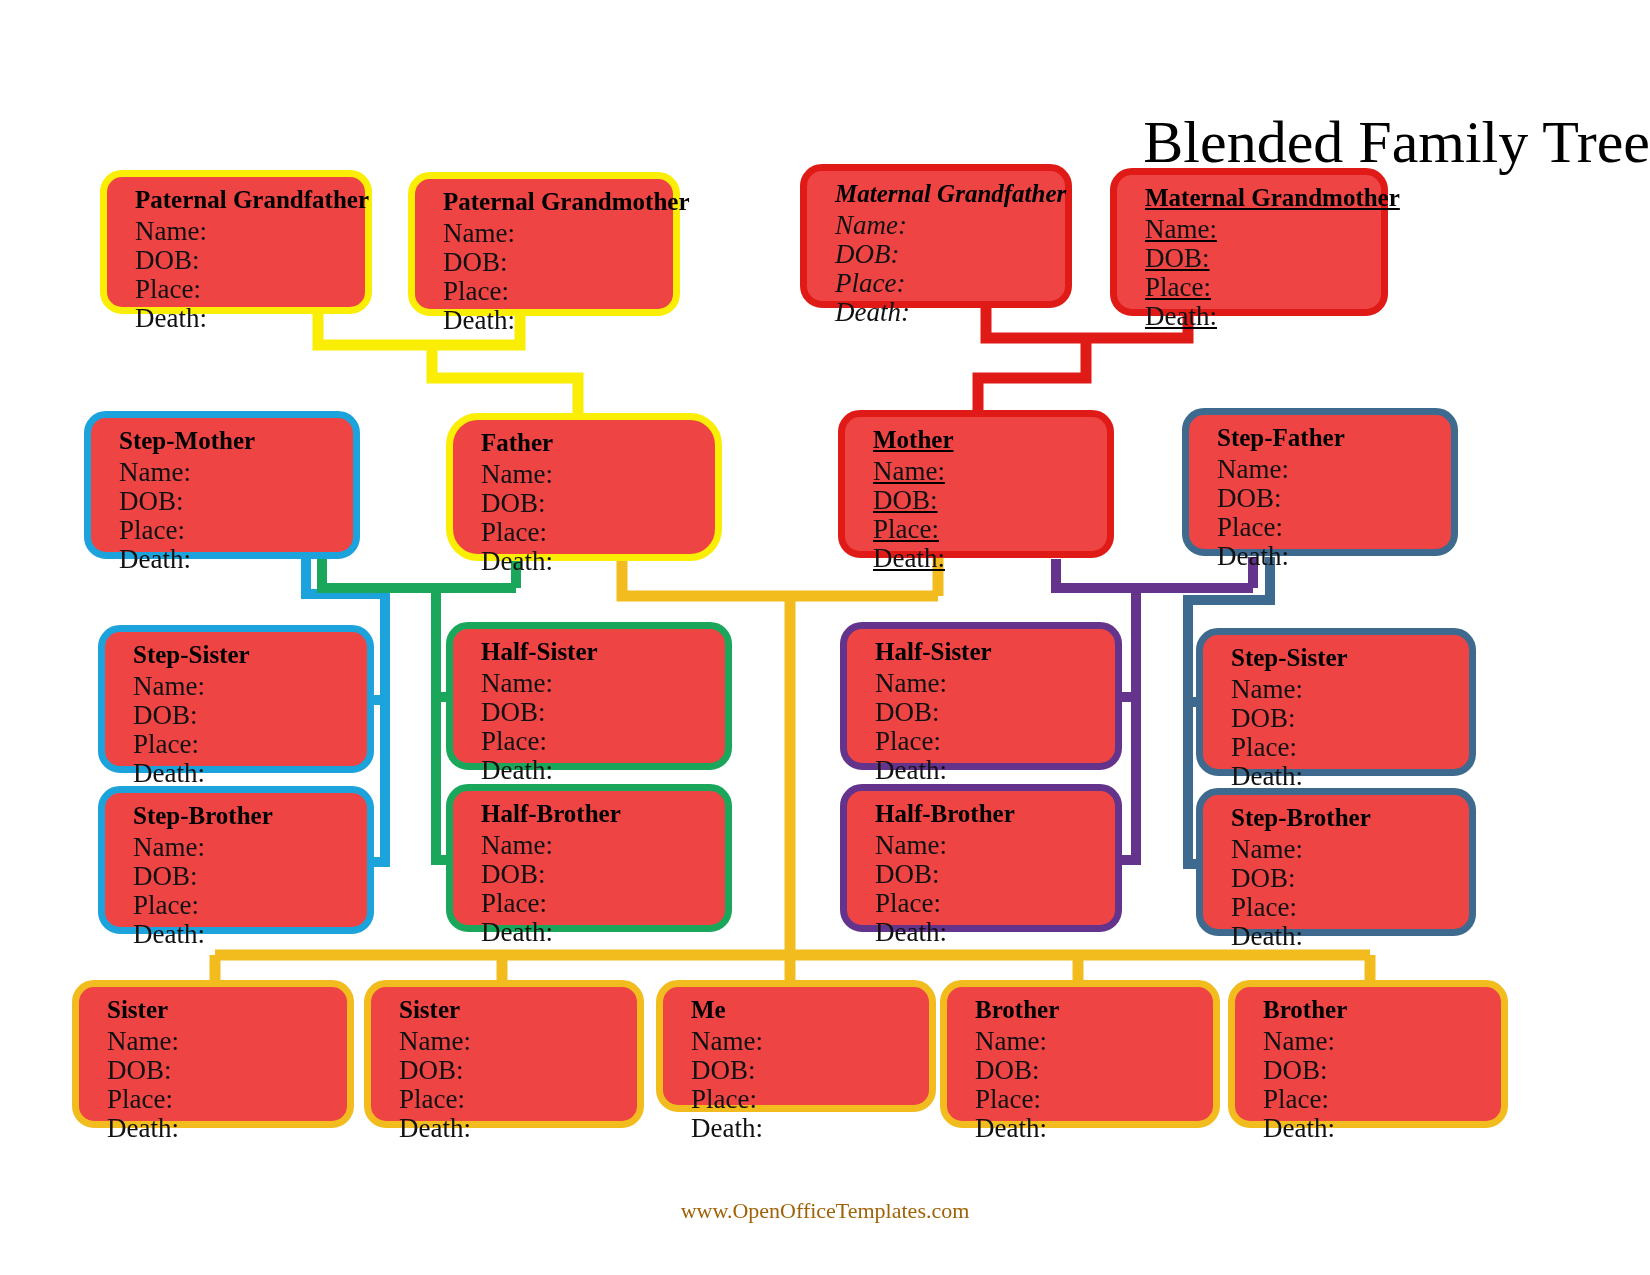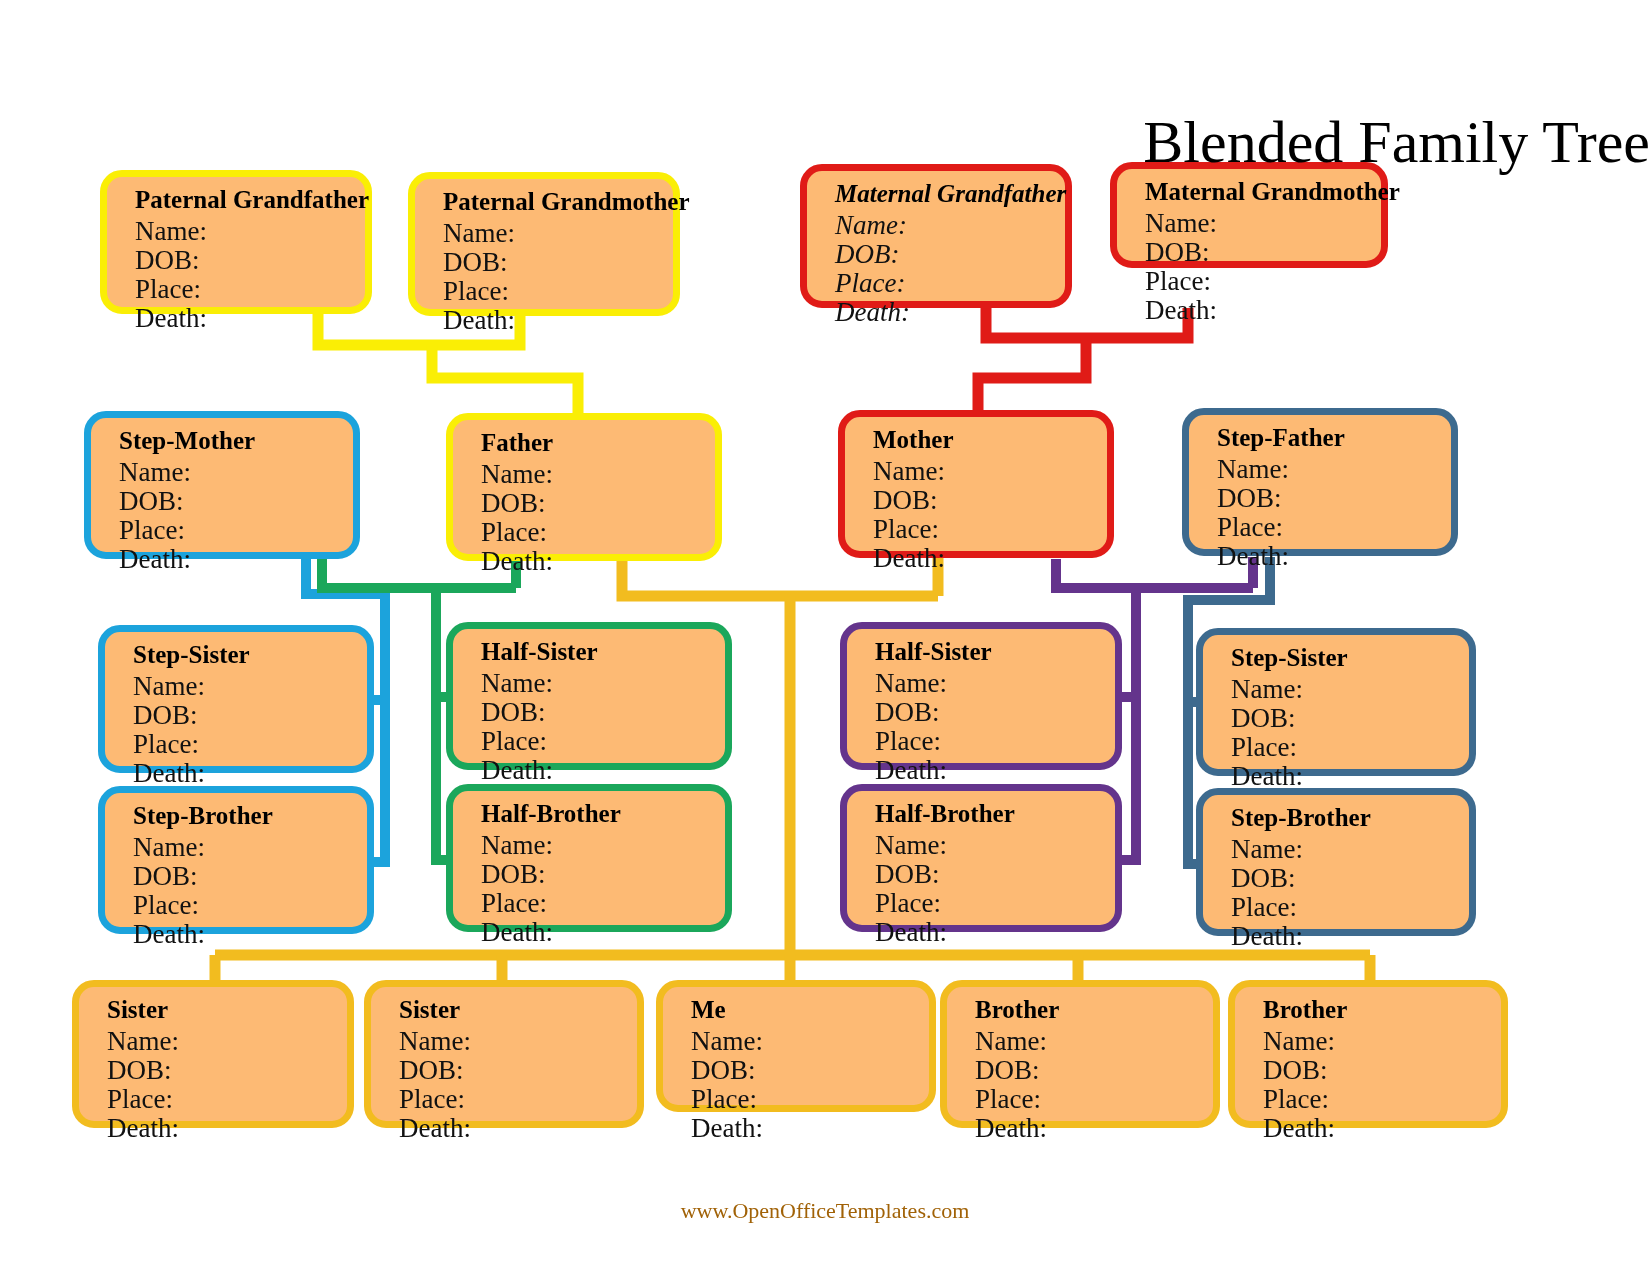--- a/index.html
+++ b/index.html
@@ -43,21 +43,21 @@
     width: 1650px;
     text-align: center;
     font-family: "Liberation Serif", "DejaVu Serif", serif;
     font-size: 22px;
     color: #a16207;
     z-index: 3;
   }
   .card {
     position: absolute;
     box-sizing: border-box;
-    background: #fdba74;
+    background: #ef4444;
     border-style: solid;
     border-radius: 22px;
     z-index: 2;
     padding: 10px 8px 0 28px;
   }
   .card .card-title {
     font-family: "Liberation Serif", "DejaVu Serif", serif;
     font-weight: bold;
     font-size: 25px;
     color: #000000;
@@ -155,51 +155,51 @@
   <div class="card" style="left:800px; top:164px; width:272px; height:144px; border-width:7px; border-color:#E01B17;font-style:italic;">
     <div class="card-title">Maternal Grandfather</div>
     <div class="fields">
       <div>Name:</div>
       <div>DOB:</div>
       <div>Place:</div>
       <div>Death:</div>
     </div>
   </div>
 
-  <div class="card" style="left:1110px; top:162px; width:278px; height:106px; border-width:7px; border-color:#E01B17;">
+  <div class="card" style="left:1110px; top:168px; width:278px; height:148px; border-width:7px; border-color:#E01B17;text-decoration:underline;">
     <div class="card-title">Maternal Grandmother</div>
     <div class="fields">
       <div>Name:</div>
       <div>DOB:</div>
       <div>Place:</div>
       <div>Death:</div>
     </div>
   </div>
 
   <div class="card" style="left:84px; top:411px; width:276px; height:148px; border-width:7px; border-color:#1CA3DC;">
     <div class="card-title">Step-Mother</div>
     <div class="fields">
       <div>Name:</div>
       <div>DOB:</div>
       <div>Place:</div>
       <div>Death:</div>
     </div>
   </div>
 
-  <div class="card" style="left:446px; top:413px; width:276px; height:148px; border-width:7px; border-color:#FAEE05;">
+  <div class="card" style="left:446px; top:413px; width:276px; height:148px; border-width:7px; border-color:#FAEE05;border-radius:32px;">
     <div class="card-title">Father</div>
     <div class="fields">
       <div>Name:</div>
       <div>DOB:</div>
       <div>Place:</div>
       <div>Death:</div>
     </div>
   </div>
 
-  <div class="card" style="left:838px; top:410px; width:276px; height:148px; border-width:7px; border-color:#E01B17;">
+  <div class="card" style="left:838px; top:410px; width:276px; height:148px; border-width:7px; border-color:#E01B17;text-decoration:underline;">
     <div class="card-title">Mother</div>
     <div class="fields">
       <div>Name:</div>
       <div>DOB:</div>
       <div>Place:</div>
       <div>Death:</div>
     </div>
   </div>
 
   <div class="card" style="left:1182px; top:408px; width:276px; height:148px; border-width:7px; border-color:#3D6A8E;">

